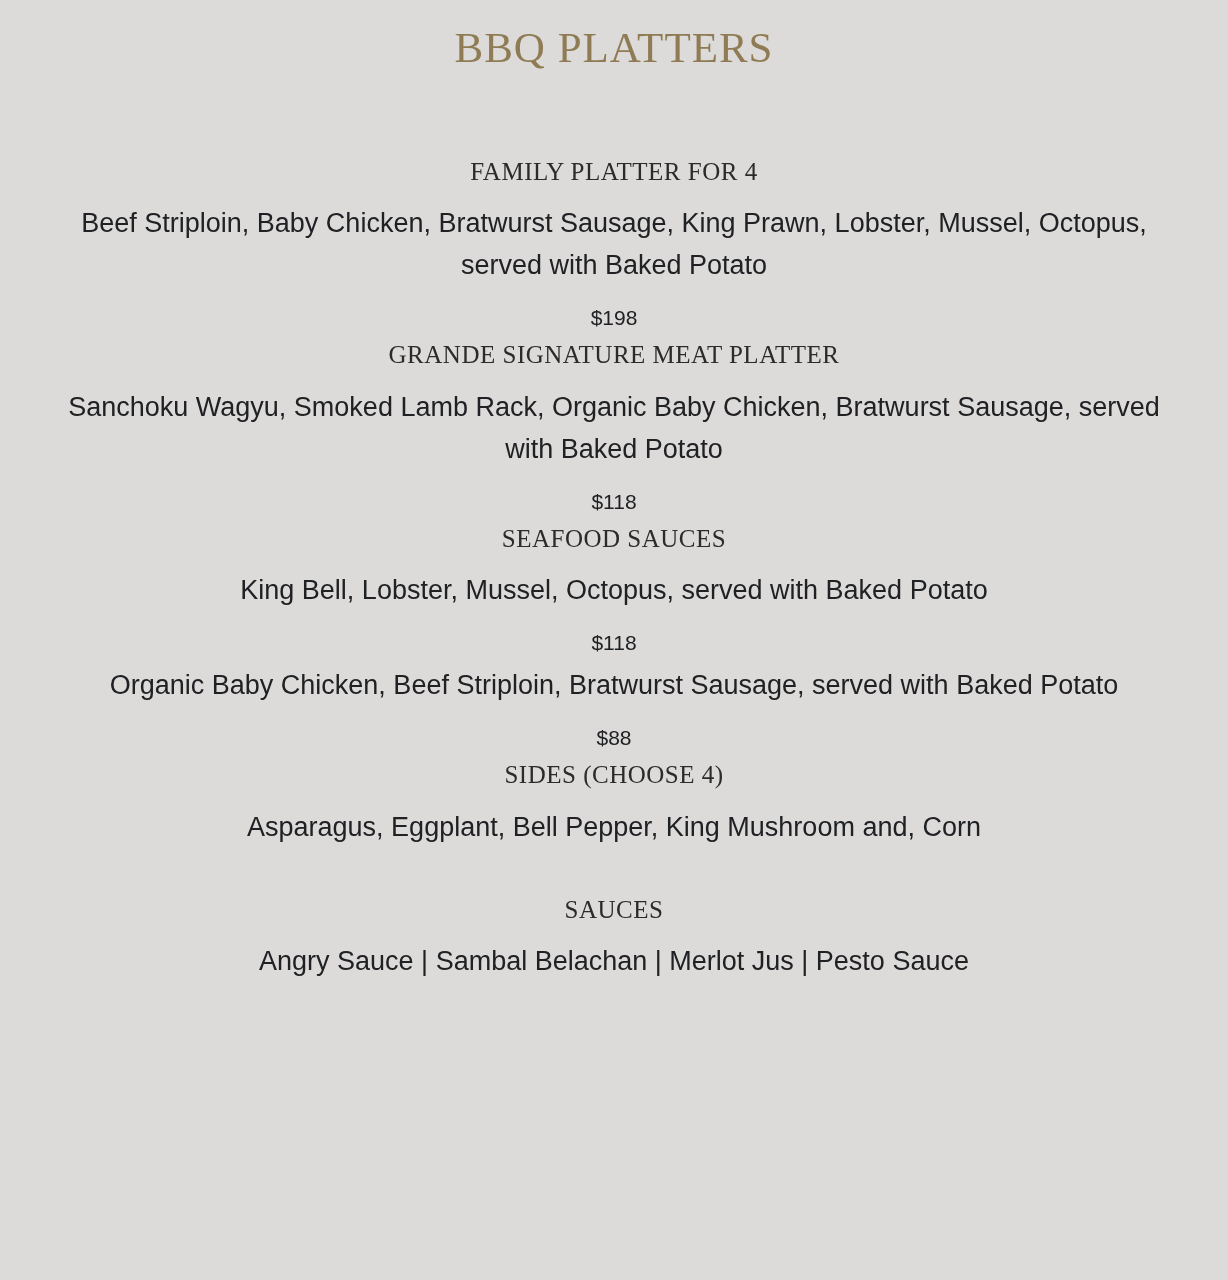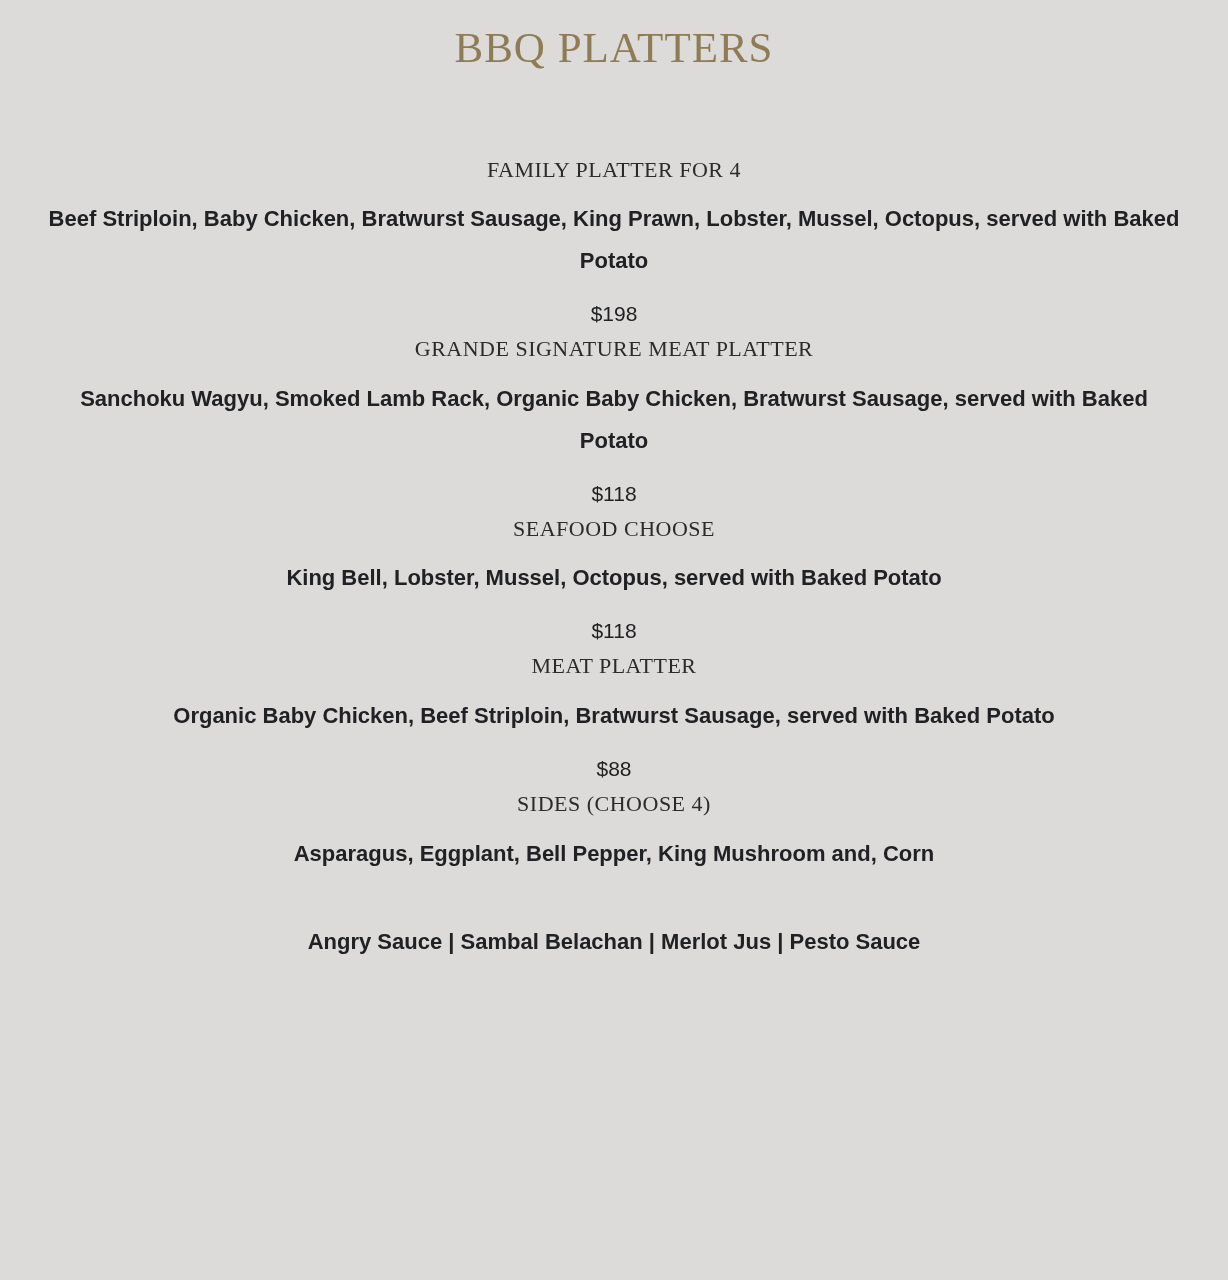--- a/index.html
+++ b/index.html
@@ -27,31 +27,31 @@
     line-height: 1.2;
   }
   .menu-section {
     margin: 0 auto 0 auto;
     max-width: 1160px;
   }
   .menu-section + .menu-section {
   }
   .section-heading {
     font-family: "Liberation Serif", "DejaVu Serif", serif;
-    font-size: 22px;
+    font-size: 25px;
     font-weight: 500;
     letter-spacing: 0.5px;
     color: #2b2b2b;
     margin: 0 0 14px 0;
     line-height: 1.3;
   }
   .section-description {
     font-family: "Liberation Sans", "DejaVu Sans", sans-serif;
-    font-size: 22px;
-    font-weight: 700;
+    font-size: 27px;
+    font-weight: 400;
     color: #202124;
     line-height: 42px;
     margin: 0;
   }
   .section-price {
     font-family: Liberation Sans, sans-serif;
     font-size: 21px;
     font-weight: 400;
     color: #202124;
     line-height: 42px;
@@ -74,33 +74,33 @@
     <p class="section-price">$198</p>
   </div>
 
   <div class="menu-section">
     <h2 class="section-heading">GRANDE SIGNATURE MEAT PLATTER</h2>
     <p class="section-description">Sanchoku Wagyu, Smoked Lamb Rack, Organic Baby Chicken, Bratwurst Sausage, served with Baked Potato</p>
     <p class="section-price">$118</p>
   </div>
 
   <div class="menu-section">
-    <h2 class="section-heading">SEAFOOD CHOOSE</h2>
+    <h2 class="section-heading">SEAFOOD SAUCES</h2>
     <p class="section-description">King Bell, Lobster, Mussel, Octopus, served with Baked Potato</p>
     <p class="section-price">$118</p>
   </div>
 
   <div class="menu-section">
-    <h2 class="section-heading">MEAT PLATTER</h2>
     <p class="section-description">Organic Baby Chicken, Beef Striploin, Bratwurst Sausage, served with Baked Potato</p>
     <p class="section-price">$88</p>
   </div>
 
   <div class="menu-section no-price">
     <h2 class="section-heading">SIDES (CHOOSE 4)</h2>
     <p class="section-description">Asparagus, Eggplant, Bell Pepper, King Mushroom and, Corn</p>
   </div>
 
   <div class="menu-section no-price">
+    <h2 class="section-heading">SAUCES</h2>
     <p class="section-description">Angry Sauce | Sambal Belachan | Merlot Jus | Pesto Sauce</p>
   </div>
 
 </div>
 
 </body></html>

